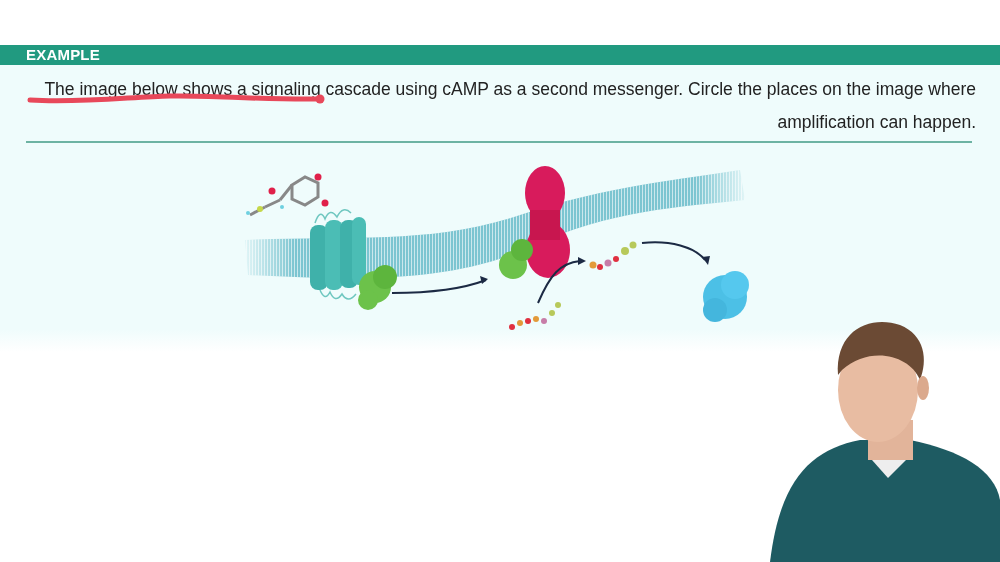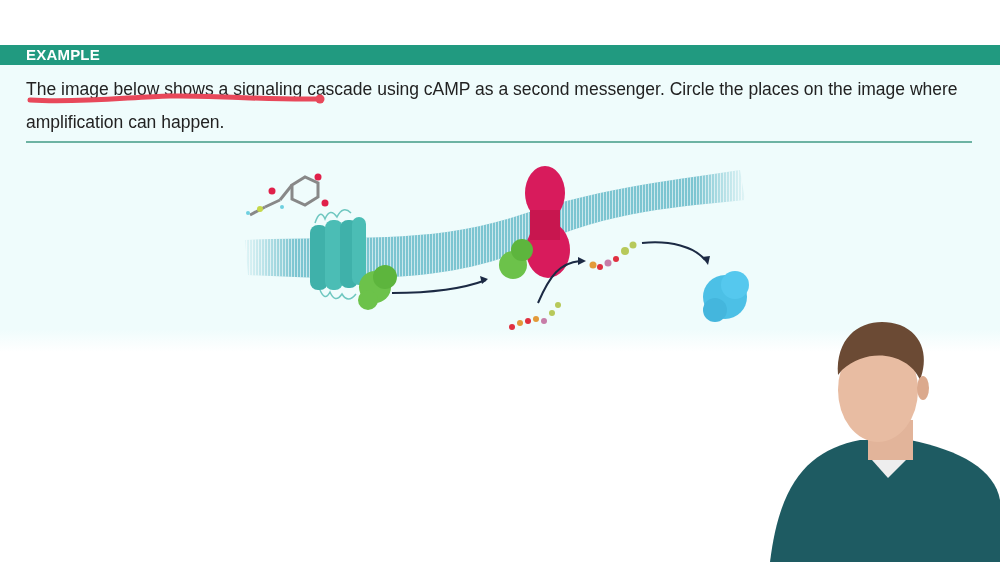--- a/index.html
+++ b/index.html
@@ -19,20 +19,21 @@
       font-family: "Liberation Sans", sans-serif;
     }
     .panel {
       position: absolute; left: 0; top: 65px; width: 1000px; height: 287px;
       background: linear-gradient(to bottom, #effcfc 0%, #effcfc 92%, #ffffff 100%);
     }
     .question {
       position: absolute; left: 26px; top: 73px; width: 950px;
       font-size: 17.5px; line-height: 33px; color: #222222;
       font-family: "Liberation Sans", sans-serif;
+      text-align: right;
     }
     .divider {
       position: absolute; left: 26px; top: 141px; width: 946px; height: 1.5px;
       background: #6db3a3;
     }
     .annotation { position: absolute; left: 0; top: 0; pointer-events: none; }
     .figure { position: absolute; left: 230px; top: 155px; width: 540px; height: 190px; }
     .presenter { position: absolute; left: 760px; top: 300px; width: 240px; height: 262px; }
   </style>
 </head>

